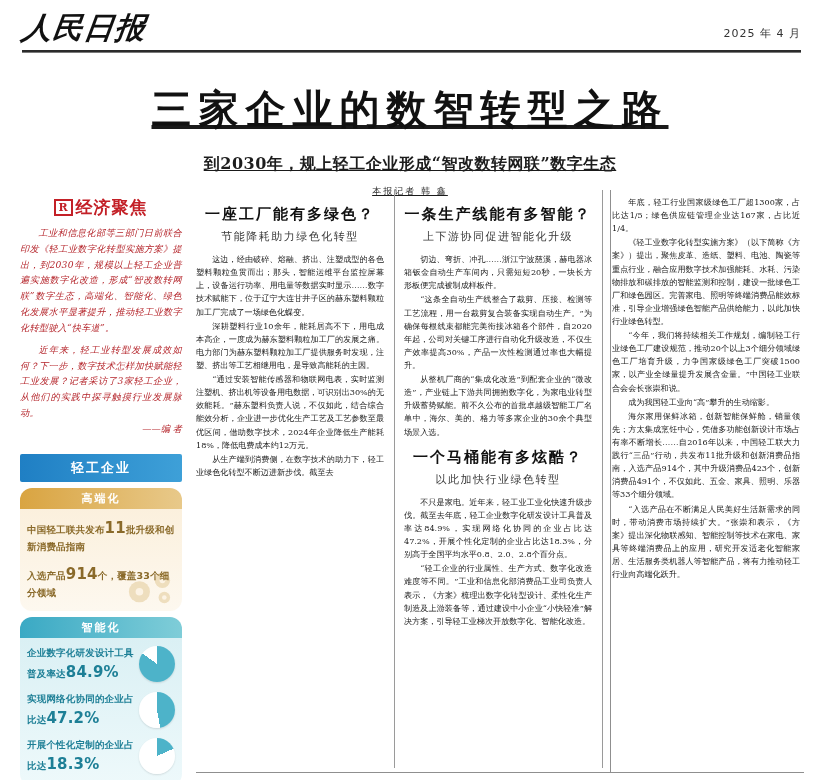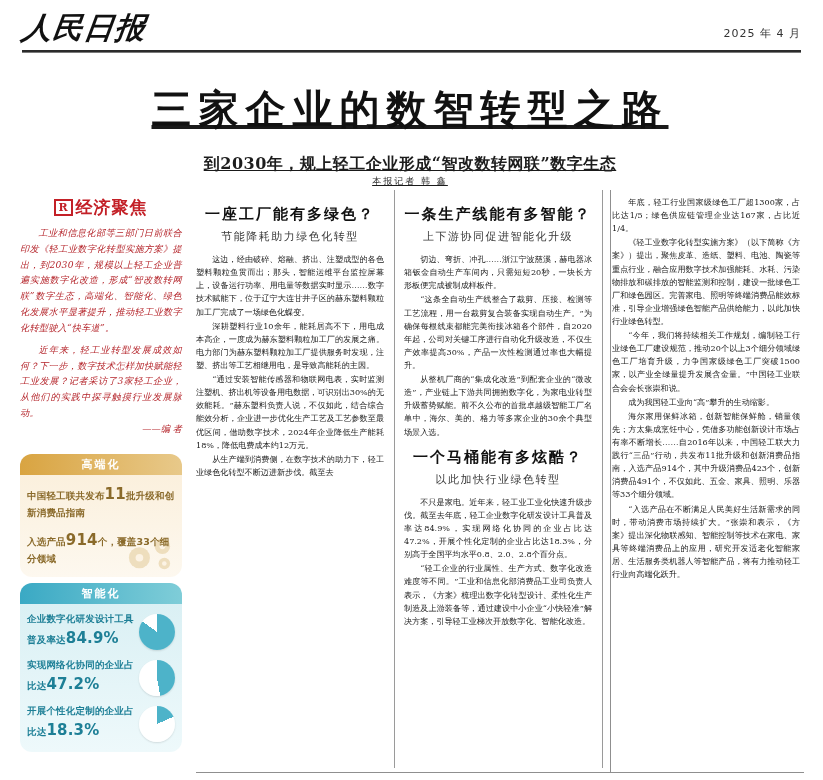--- a/index.html
+++ b/index.html
@@ -39,20 +39,21 @@
     font-size:40px;font-weight:700;letter-spacing:7px;
     color:#111;line-height:1.15;white-space:nowrap;
   }
   .subhead{
     margin-top:22px;
     font-family:"DejaVu Serif","Liberation Serif",serif;
     font-size:16px;font-weight:700;letter-spacing:0.5px;color:#1d1d1d;
     white-space:nowrap;
   }
   .byline{
+    margin-top:10px;
     font-family:"DejaVu Serif","Liberation Serif",serif;
     font-size:9px;letter-spacing:2px;color:#2c2c2c;
   }
 
   
   .sidebar{position:absolute;left:20px;top:196px;width:162px;}
   .focus-head{
     text-align:center;
     font-size:17px;font-weight:700;color:#c32027;letter-spacing:1px;
     display:flex;align-items:center;justify-content:center;gap:3px;
@@ -92,21 +93,21 @@
   .band-blue{background:linear-gradient(90deg,#3aa9c4,#7fcdd8);}
   .body-orange{background:linear-gradient(180deg,#fbf0dd,#fdf8ef);}
   .body-blue{background:linear-gradient(180deg,#daf0f4,#eef9fb);}
   .ig-body{padding:8px 7px 10px 7px;position:relative;}
   .stat-line{
     font-size:9.5px;color:#8a6a2a;font-weight:700;line-height:1.55;
     letter-spacing:0.2px;position:relative;z-index:2;
   }
   .stat-line .big{font-size:15px;font-weight:700;}
   .stat-blue{color:#1d7f96;}
-  .stat-row{display:flex;align-items:flex-end;justify-content:space-between;margin-bottom:8px;}
+  .stat-row{display:flex;align-items:flex-start;justify-content:space-between;margin-bottom:8px;}
   .stat-row:last-child{margin-bottom:0;}
   .stat-txt{flex:1;}
   .pie{width:36px;height:36px;border-radius:50%;flex:0 0 36px;margin-left:3px;}
   .gearbg{
     position:absolute;right:4px;bottom:2px;width:58px;height:46px;opacity:.5;z-index:1;
   }
 
   
   .cols{position:absolute;left:196px;top:196px;width:608px;height:570px;}
   .col{
@@ -157,20 +158,21 @@
   <div class="sidebar">
     <div class="focus-head">
       <span class="focus-badge">R</span>
       <span>经济聚焦</span>
     </div>
     <div class="editor-note">工业和信息化部等三部门日前联合印发《轻工业数字化转型实施方案》提出，到2030年，规模以上轻工企业普遍实施数字化改造，形成“智改数转网联”数字生态，高端化、智能化、绿色化发展水平显著提升，推动轻工业数字化转型驶入“快车道”。</div>
     <div class="editor-note">近年来，轻工业转型发展成效如何？下一步，数字技术怎样加快赋能轻工业发展？记者采访了3家轻工企业，从他们的实践中探寻触摸行业发展脉动。</div>
     <div class="editor-sign">——编 者</div>
 
     <div class="info-card">
+      <div class="ig-title">轻工企业</div>
       <div id="ig-sections">
           <div class="ig-block">
             <div class="band band-orange">高端化</div>
             <div class="ig-body body-orange">
               <svg class="gearbg" viewBox="0 0 60 48">
                 <g fill="#e0c58f">
                   <circle cx="20" cy="30" r="11"></circle>
                   <circle cx="44" cy="18" r="8"></circle>
                   <circle cx="46" cy="36" r="6"></circle>
                 </g>

